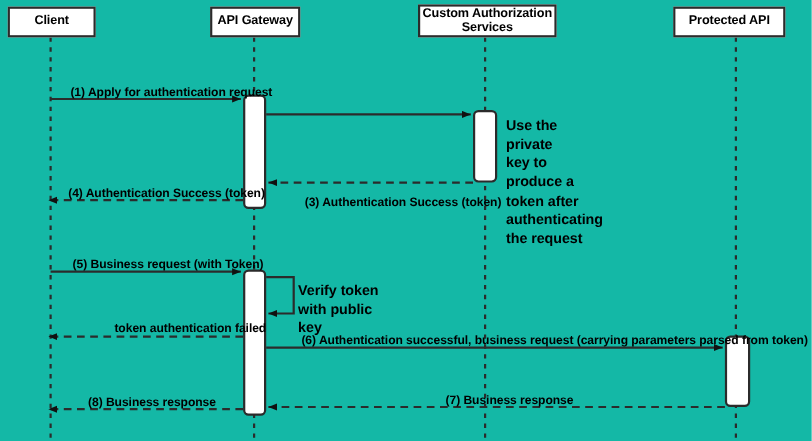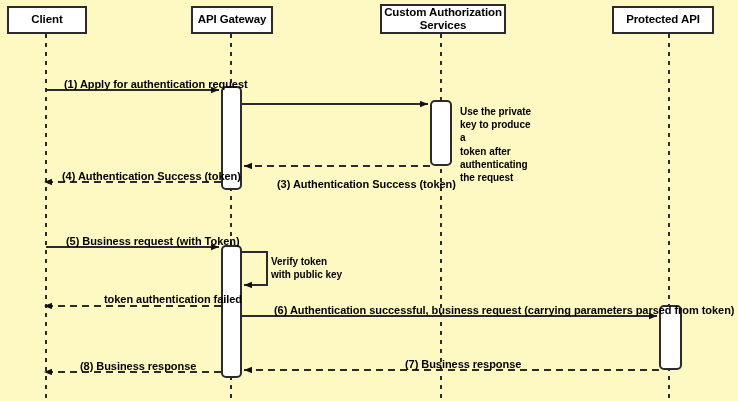--- a/index.html
+++ b/index.html
@@ -4,21 +4,21 @@
 <style>
   html, body {
     margin: 0;
     padding: 0;
     background: #ffffff;
   }
   #diagram-root {
     position: relative;
     width: 738px;
     height: 401px;
-    background: #fef9c3;
+    background: #14b8a6;
     font-family: "Liberation Sans", sans-serif;
     overflow: hidden;
   }
   svg.layer {
     position: absolute;
     top: 0;
     left: 0;
     width: 738px;
     height: 401px;
   }
@@ -47,21 +47,21 @@
   .msg-label {
     position: absolute;
     font-size: 11px;
     font-weight: bold;
     color: #000000;
     white-space: nowrap;
     letter-spacing: -0.05px;
   }
   .note-label {
     position: absolute;
-    font-size: 10px;
+    font-size: 13px;
     font-weight: bold;
     color: #000000;
     line-height: 1.32;
     letter-spacing: -0.05px;
   }
 </style>
 </head>
 <body>
 
 <div id="diagram-root">

